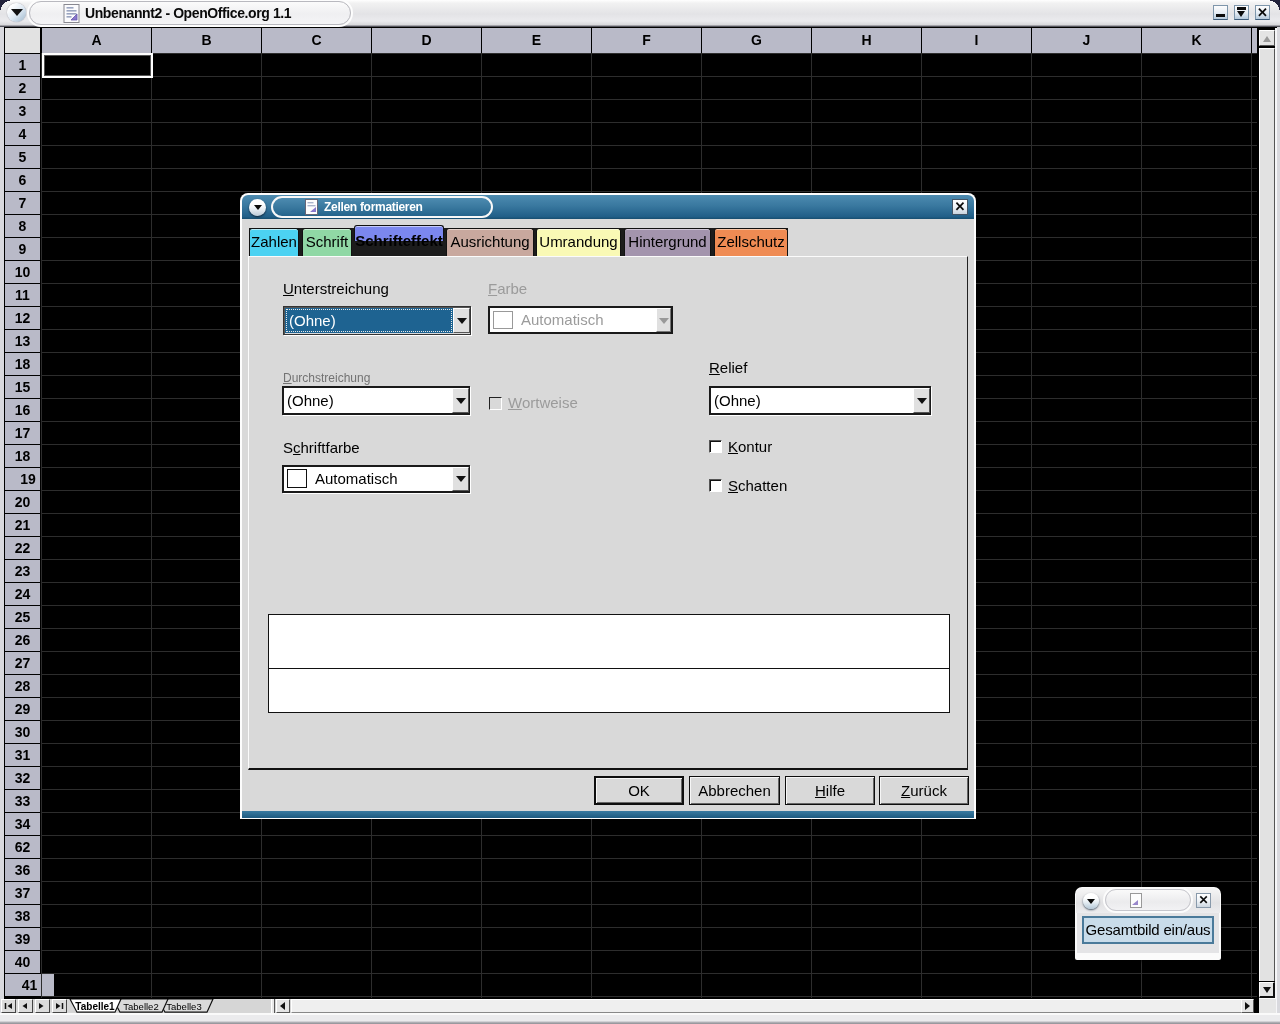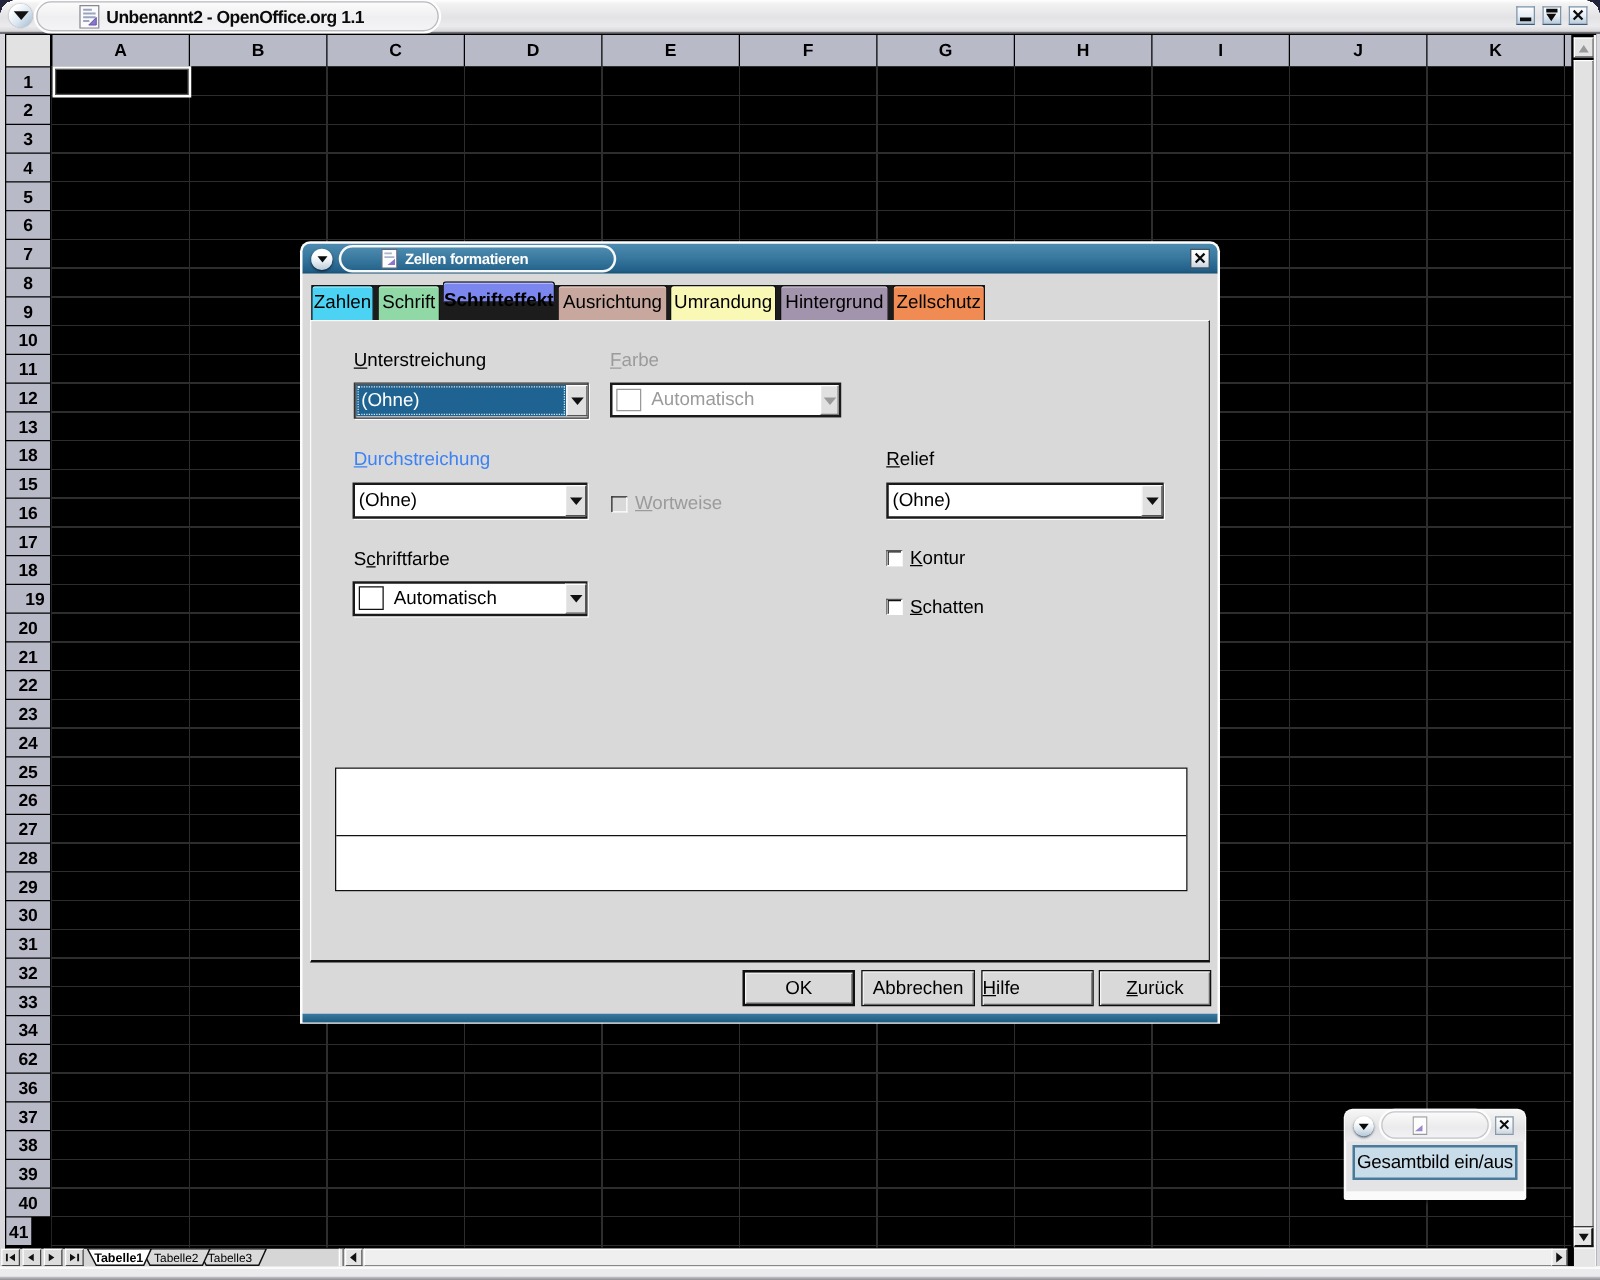--- a/index.html
+++ b/index.html
@@ -93,21 +93,21 @@
     <div class="abs" style="left:0;top:691px;width:35px;height:22px;background:#b9bac8;color:#000;font-size:14px;font-weight:bold;text-align:center;line-height:22px;">31</div>
     <div class="abs" style="left:0;top:714px;width:35px;height:22px;background:#b9bac8;color:#000;font-size:14px;font-weight:bold;text-align:center;line-height:22px;">32</div>
     <div class="abs" style="left:0;top:737px;width:35px;height:22px;background:#b9bac8;color:#000;font-size:14px;font-weight:bold;text-align:center;line-height:22px;">33</div>
     <div class="abs" style="left:0;top:760px;width:35px;height:22px;background:#b9bac8;color:#000;font-size:14px;font-weight:bold;text-align:center;line-height:22px;">34</div>
     <div class="abs" style="left:0;top:783px;width:35px;height:22px;background:#b9bac8;color:#000;font-size:14px;font-weight:bold;text-align:center;line-height:22px;">62</div>
     <div class="abs" style="left:0;top:806px;width:35px;height:22px;background:#b9bac8;color:#000;font-size:14px;font-weight:bold;text-align:center;line-height:22px;">36</div>
     <div class="abs" style="left:0;top:829px;width:35px;height:22px;background:#b9bac8;color:#000;font-size:14px;font-weight:bold;text-align:center;line-height:22px;">37</div>
     <div class="abs" style="left:0;top:852px;width:35px;height:22px;background:#b9bac8;color:#000;font-size:14px;font-weight:bold;text-align:center;line-height:22px;">38</div>
     <div class="abs" style="left:0;top:875px;width:35px;height:22px;background:#b9bac8;color:#000;font-size:14px;font-weight:bold;text-align:center;line-height:22px;">39</div>
     <div class="abs" style="left:0;top:898px;width:35px;height:22px;background:#b9bac8;color:#000;font-size:14px;font-weight:bold;text-align:center;line-height:22px;">40</div>
-    <div class="abs" style="left:0;top:921px;width:20px;height:22px;background:#b9bac8;color:#000;font-size:14px;font-weight:bold;text-align:center;line-height:22px;">41</div>
+    <div class="abs" style="left:0;top:921px;width:49px;height:22px;background:#b9bac8;color:#000;font-size:14px;font-weight:bold;text-align:center;line-height:22px;">41</div>
   </div>
 
 <div class="abs" style="left:41px;top:53px;width:1216px;height:945px;background-image:repeating-linear-gradient(to right,#2d2d2d 0 1px,transparent 1px 110px),repeating-linear-gradient(to bottom,#2d2d2d 0 1px,transparent 1px 23px);"></div>
 
 <div class="abs" style="left:42px;top:53px;width:111px;height:25px;border:2px solid #fff;box-shadow:inset 0 0 0 1px #555;"></div>
 
 <div class="abs" style="left:1259px;top:30px;width:16px;height:16px;background:#e4e4e4;border-top:1px solid #fff;border-left:1px solid #fff;border-right:1px solid #555;border-bottom:1px solid #555;"></div>
 <div class="abs" style="left:1263px;top:36px;width:0;height:0;border-left:4px solid transparent;border-right:4px solid transparent;border-bottom:6px solid #999;"></div>
 <div class="abs" style="left:1259px;top:48px;width:16px;height:933px;background:#e2e2e2;border-top:1px solid #fff;border-left:1px solid #fff;border-right:1px solid #555;"></div>
 <div class="abs" style="left:1259px;top:982px;width:16px;height:16px;background:#e4e4e4;border-top:1px solid #fff;border-left:1px solid #fff;border-right:2px solid #111;border-bottom:2px solid #111;"></div>
@@ -194,21 +194,21 @@
     <div class="abs" style="left:173px;top:11px;width:0;height:0;border-left:5px solid transparent;border-right:5px solid transparent;border-top:6px solid #111;"></div>
   </div>
 
   <div class="abs" style="left:248px;top:113px;width:185px;height:28px;background:#fff;border:2px solid #1a1a1a;">
     <div class="abs" style="left:3px;top:3px;width:20px;height:18px;background:#fff;border:1px solid #999;"></div>
     <div class="abs" style="left:31px;top:0;font-size:15px;line-height:24px;color:#9b9b9b;">Automatisch</div>
     <div class="abs" style="left:166px;top:0px;width:15px;height:24px;background:#e0e0e0;border-top:1px solid #fff;border-left:1px solid #fff;border-right:1px solid #777;border-bottom:1px solid #777;"></div>
     <div class="abs" style="left:169px;top:10px;width:0;height:0;border-left:5px solid transparent;border-right:5px solid transparent;border-top:6px solid #999;"></div>
   </div>
 
-  <div class="abs" style="left:43px;top:166px;font-size:15px;color:#3b82f6;"><u>D</u>urchstreichung</div>
+  <div class="abs" style="left:43px;top:178px;font-size:12px;color:#737373;"><u>D</u>urchstreichung</div>
   <div class="abs" style="left:469px;top:166px;font-size:15px;color:#000;"><u>R</u>elief</div>
 
   <div class="abs" style="left:42px;top:193px;width:188px;height:29px;background:#fff;border:2px solid #1a1a1a;box-shadow:1px 1px 0 #fff;">
     <div class="abs" style="left:3px;top:0;font-size:15px;line-height:25px;color:#000;">(Ohne)</div>
     <div class="abs" style="left:168px;top:0;width:17px;height:25px;background:#e0e0e0;border-top:1px solid #fff;border-left:1px solid #fff;border-right:1px solid #555;border-bottom:1px solid #555;"></div>
     <div class="abs" style="left:172px;top:10px;width:0;height:0;border-left:5px solid transparent;border-right:5px solid transparent;border-top:6px solid #111;"></div>
   </div>
 
   <div class="abs" style="left:249px;top:204px;width:13px;height:13px;background:#d9d9d9;border-top:1px solid #222;border-left:1px solid #222;border-right:1px solid #fff;border-bottom:1px solid #fff;"></div>
   <div class="abs" style="left:268px;top:201px;font-size:15px;color:#9b9b9b;"><u>W</u>ortweise</div>
@@ -231,21 +231,21 @@
     <div class="abs" style="left:31px;top:0;font-size:15px;line-height:24px;color:#000;">Automatisch</div>
     <div class="abs" style="left:168px;top:0;width:17px;height:24px;background:#e0e0e0;border-top:1px solid #fff;border-left:1px solid #fff;border-right:1px solid #555;border-bottom:1px solid #555;"></div>
     <div class="abs" style="left:172px;top:9px;width:0;height:0;border-left:5px solid transparent;border-right:5px solid transparent;border-top:6px solid #111;"></div>
   </div>
 
   <div class="abs" style="left:28px;top:421px;width:682px;height:99px;background:#fff;border:1px solid #111;"></div>
   <div class="abs" style="left:29px;top:475px;width:680px;height:1px;background:#111;"></div>
 
   <div class="abs" style="left:354px;top:583px;width:90px;height:29px;background:#d9d9d9;border:2px solid #0e0e0e;box-shadow:inset 1px 1px 0 #f6f6f6, inset -1px -1px 0 #666;font-size:15px;text-align:center;line-height:25px;color:#000;">OK</div>
   <div class="abs" style="left:449px;top:583px;width:91px;height:29px;background:#d9d9d9;border:1px solid #0e0e0e;box-shadow:inset 1px 1px 0 #f6f6f6, inset -1px -1px 0 #666;font-size:15px;text-align:center;line-height:27px;color:#000;">Abbrechen</div>
-  <div class="abs" style="left:545px;top:583px;width:90px;height:29px;background:#d9d9d9;border:1px solid #0e0e0e;box-shadow:inset 1px 1px 0 #f6f6f6, inset -1px -1px 0 #666;font-size:15px;line-height:27px;color:#000;"><u>H</u>ilfe</div>
+  <div class="abs" style="left:545px;top:583px;width:90px;height:29px;background:#d9d9d9;border:1px solid #0e0e0e;box-shadow:inset 1px 1px 0 #f6f6f6, inset -1px -1px 0 #666;font-size:15px;text-align:center;line-height:27px;color:#000;"><u>H</u>ilfe</div>
   <div class="abs" style="left:639px;top:583px;width:90px;height:29px;background:#d9d9d9;border:1px solid #0e0e0e;box-shadow:inset 1px 1px 0 #f6f6f6, inset -1px -1px 0 #666;font-size:15px;text-align:center;line-height:27px;color:#000;"><u>Z</u>urück</div>
 </div>
 
 <div class="abs" id="smallwin" style="left:1075px;top:887px;width:146px;height:73px;background:#fbfbfb;border-radius:7px 7px 2px 2px;box-shadow:1px 2px 3px rgba(0,0,0,0.5);">
   <div class="abs" style="left:1px;top:1px;width:144px;height:25px;border-radius:6px 6px 0 0;background:linear-gradient(to bottom,#f6f6f6,#e2e2e4 60%,#ececee);"></div>
 
   <div class="abs" style="left:8px;top:6px;width:16px;height:16px;border-radius:50%;background:linear-gradient(to bottom,#ffffff 30%,#e4ecf2 60%,#b4c8d8);box-shadow:0 1px 2px #456;"></div>
   <div class="abs" style="left:12px;top:12px;width:0;height:0;border-left:4.5px solid transparent;border-right:4.5px solid transparent;border-top:5.5px solid #0a0a0a;"></div>
 
   <div class="abs" style="left:30px;top:2px;width:86px;height:22px;border-radius:11px;background:linear-gradient(to bottom,#fafafa,#ebebed 60%,#f2f2f4);border:1px solid #c6c6cc;box-shadow:0 0 0 2px #fcfcfc;"></div>

